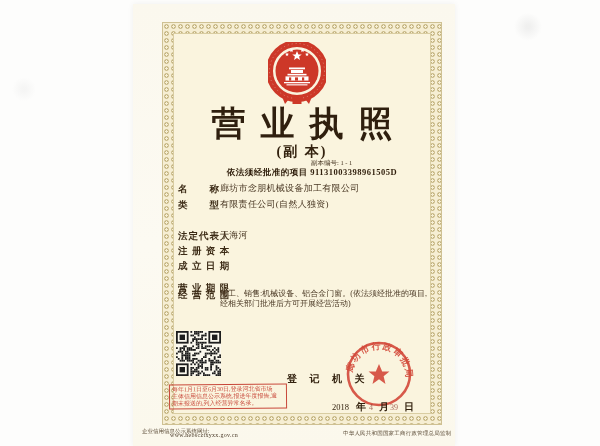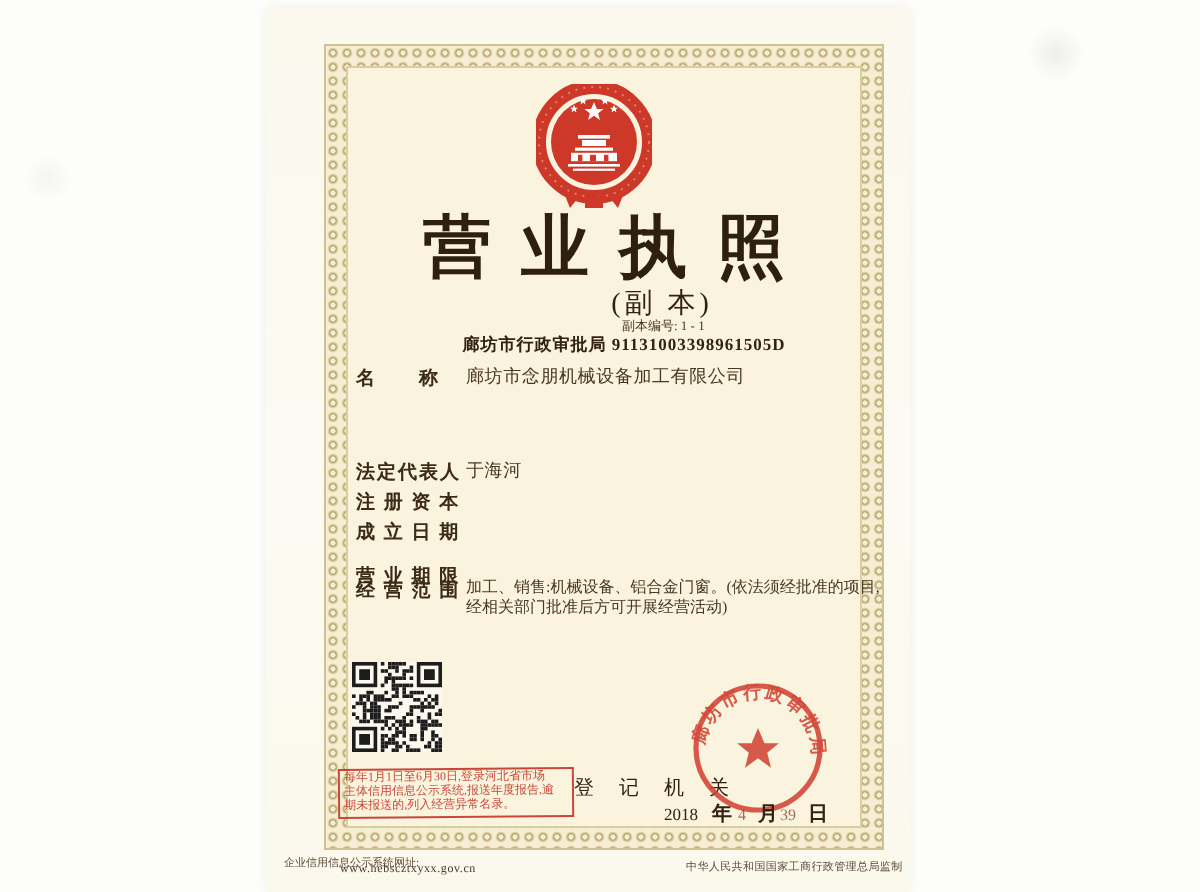--- a/index.html
+++ b/index.html
@@ -28,42 +28,42 @@
     position:absolute;inset:10px;background:#faf4de;border:1px solid #d9cda2;
   }
   .abs{position:absolute;}
   .title{
     left:162px;top:101px;width:280px;text-align:center;
     font-size:34px;font-weight:bold;color:#2f1f0e;
     letter-spacing:15px;text-indent:15px;
   }
   .subtitle{
     left:162px;top:143px;width:280px;text-align:center;
-    font-size:14px;font-weight:normal;color:#33220f;letter-spacing:2px;padding-left:29px;
+    font-size:14px;font-weight:bold;color:#33220f;letter-spacing:2px;
   }
   .copyno{left:311px;top:159px;font-size:6.5px;color:#44331f;}
   .credit{left:162px;top:167px;width:300px;text-align:center;font-size:8.5px;font-weight:bold;color:#33220f;letter-spacing:.5px;}
   .row{position:absolute;left:178px;width:250px;height:12px;text-decoration:underline;}
   .row .lbl{
     position:absolute;left:0;top:0;font-size:9.5px;font-weight:bold;color:#3c2b16;
     white-space:pre;letter-spacing:1px;
   }
   .row .val{
-    position:absolute;left:55px;top:0;width:210px;font-size:9px;color:#4a3824;
+    position:absolute;left:42px;top:0;width:210px;font-size:9px;color:#4a3824;
     letter-spacing:.3px;line-height:10.5px;
   }
   .row .val.small{font-size:8px;line-height:9.5px;letter-spacing:0;}
   .qr{left:176px;top:331px;width:45px;height:45px;}
   .notice{
     left:169px;top:384px;width:118px;height:25px;box-sizing:border-box;
     border:1px solid #c4392c;padding:1px 2px;
     font-size:6px;line-height:7px;color:#c4392c;
     transform:rotate(-.5deg);opacity:.92;
   }
-  .regauth{left:287px;top:387px;font-size:10px;font-weight:normal;color:#33220f;letter-spacing:5px;}
+  .regauth{left:287px;top:372px;font-size:10px;font-weight:bold;color:#33220f;letter-spacing:5px;}
   .seal{left:344px;top:338px;width:70px;height:70px;opacity:.92;}
   .dateline{left:330px;top:400px;width:110px;height:16px;}
   .dateline span{position:absolute;color:#33220f;}
   .d-year{left:2px;top:2px;font-size:8.5px;}
   .d-ychar{left:26px;top:0;font-size:10px;font-weight:bold;}
   .d-month{left:39px;top:3px;font-size:8px;color:#8b3a2e !important;opacity:.75;}
   .d-mchar{left:49px;top:0;font-size:10px;font-weight:bold;}
   .d-day{left:60px;top:3px;font-size:8px;color:#8b3a2e !important;opacity:.75;}
   .d-dchar{left:74px;top:0;font-size:10px;font-weight:bold;}
   .foot1{left:142px;top:428px;font-size:5.5px;color:#5a4a35;}
@@ -105,25 +105,29 @@
       <rect x="18.5" y="42.3" width="21" height="1.1" fill="#fff"></rect>
       <rect x="24.5" y="56" width="9" height="6" fill="#cd3828"></rect>
       <polygon points="13,52 21,57 17,62" fill="#cd3828"></polygon>
       <polygon points="45,52 37,57 41,62" fill="#cd3828"></polygon>
     </svg>
   </div>
 
   <div class="abs title">营业执照</div>
   <div class="abs subtitle">(副  本)</div>
   <div class="abs copyno">副本编号: 1 - 1</div>
-  <div class="abs credit">廊坊市行政审批局 91131003398961505D</div>
+  <div class="abs credit">依法须经批准的项目 91131003398961505D</div>
 
   <div class="row" style="top:183px;">
     <span class="lbl">名　　称</span>
     <span class="val">廊坊市念朋机械设备加工有限公司</span>
+  </div>
+  <div class="row" style="top:199px;">
+    <span class="lbl">类　　型</span>
+    <span class="val">有限责任公司(自然人独资)</span>
   </div>
   <div class="row" style="top:230px;">
     <span class="lbl">法定代表人</span>
     <span class="val">于海河</span>
   </div>
   <div class="row" style="top:245px;">
     <span class="lbl">注 册 资 本</span>
   </div>
   <div class="row" style="top:260px;">
     <span class="lbl">成 立 日 期</span>

